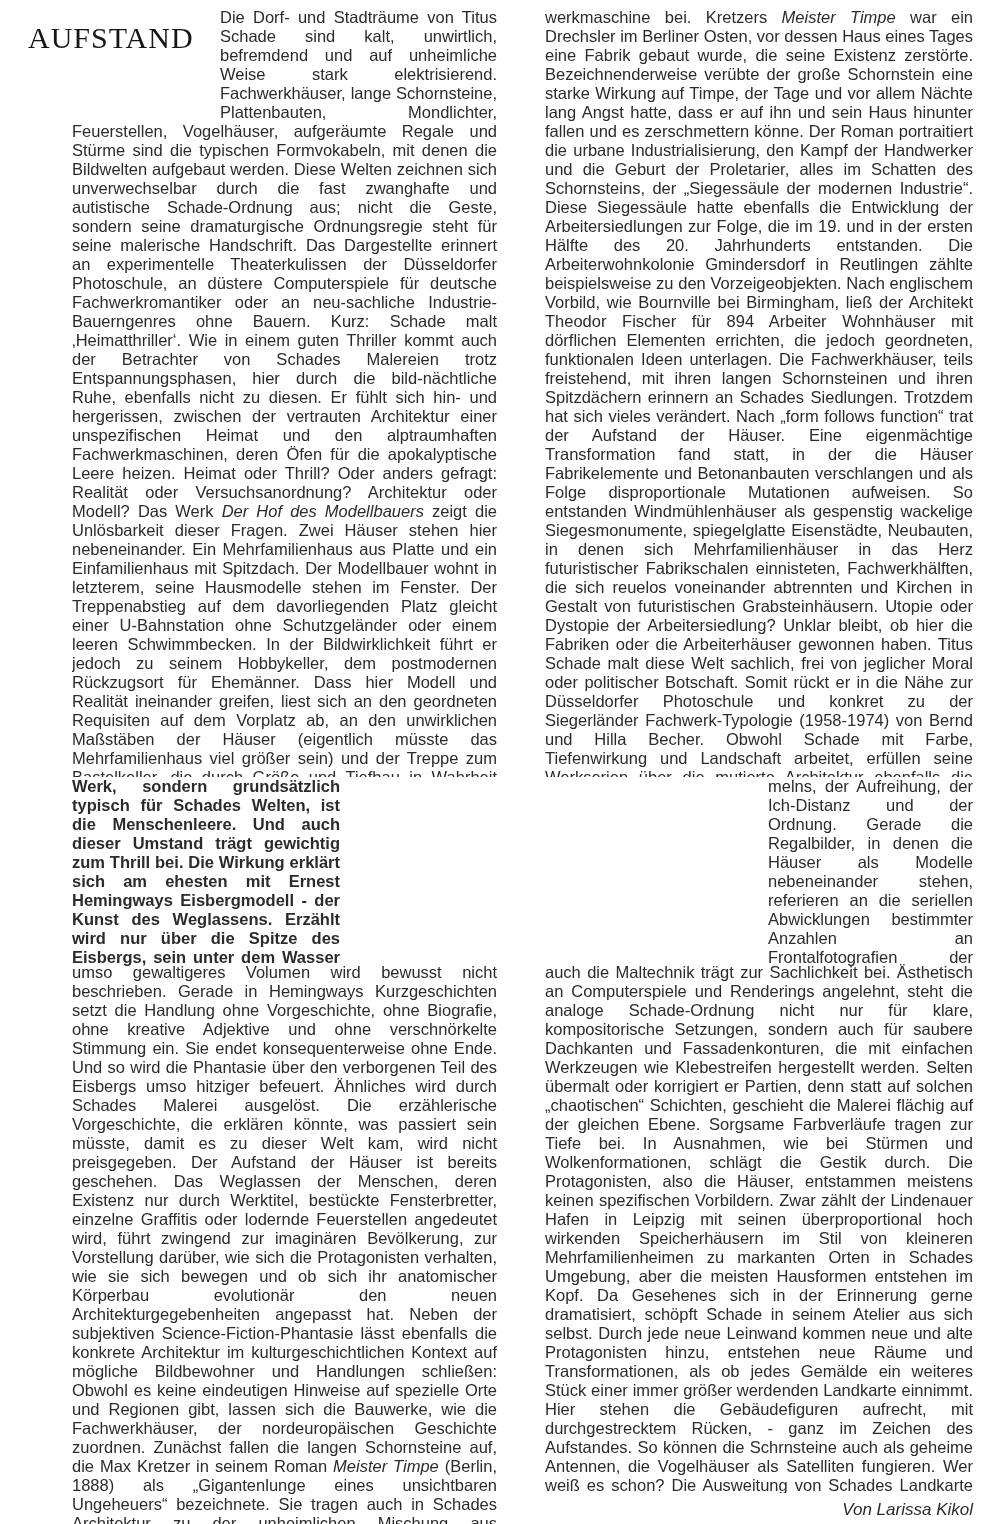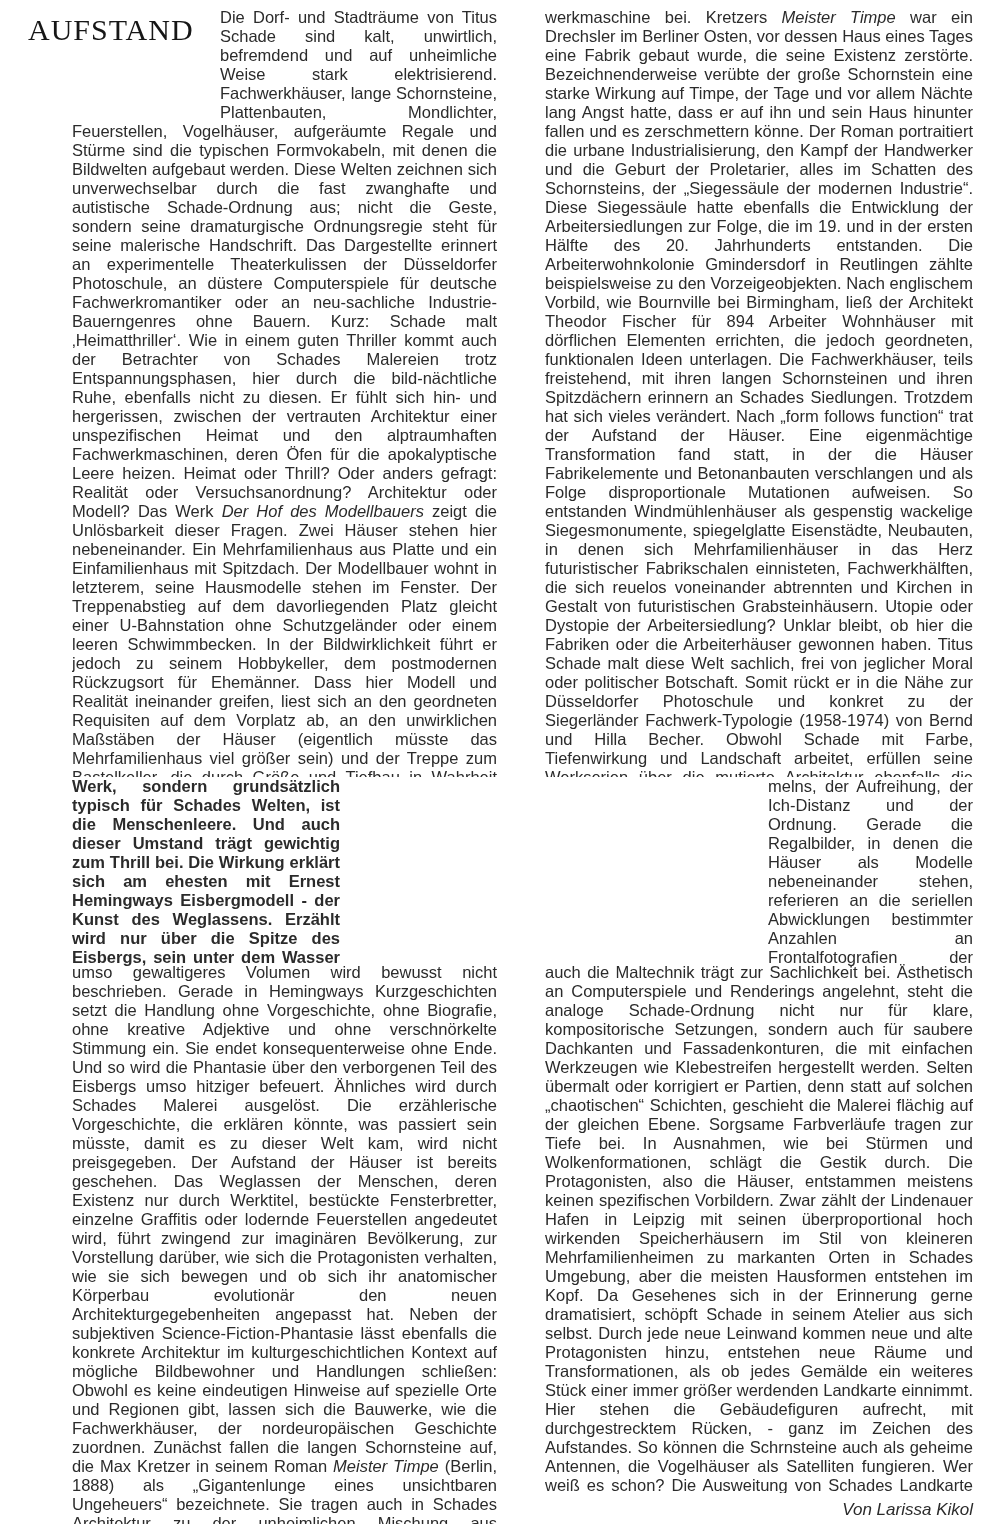--- a/index.html
+++ b/index.html
@@ -10,21 +10,21 @@
     margin: 0 auto;
     background: #ffffff;
     color: #2b2b2b;
     font-family: "Liberation Sans", sans-serif;
     overflow: hidden;
   }
   
   .headline {
     position: absolute;
     left: 28px;
-    top: 8px;
+    top: 16px;
     font-family: "Liberation Serif", serif;
     font-weight: 400;
     font-size: 30px;
     line-height: 44px;
     letter-spacing: 1px;
     color: #161616;
     white-space: nowrap;
   }
   
   .body-text {

